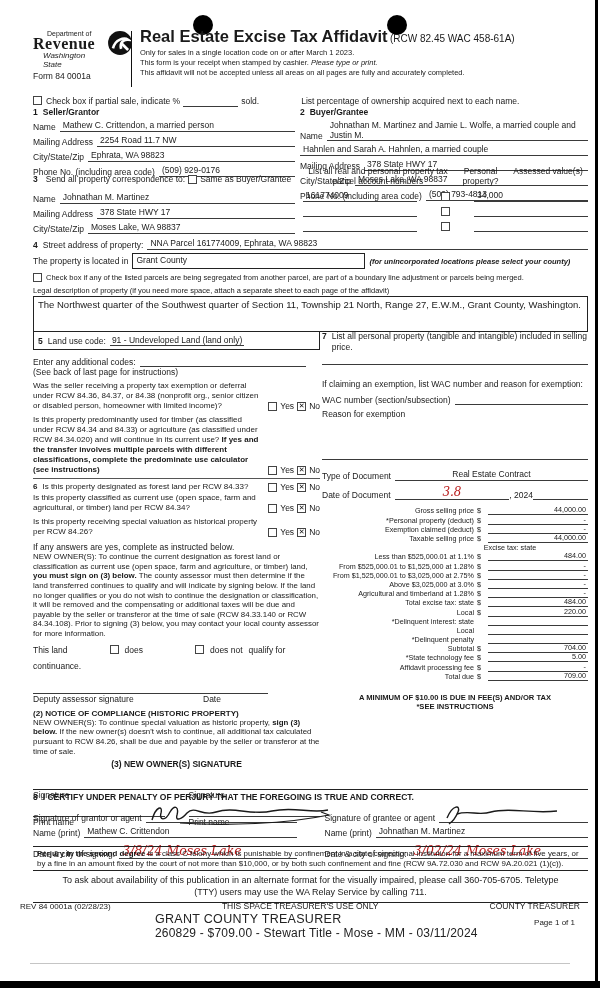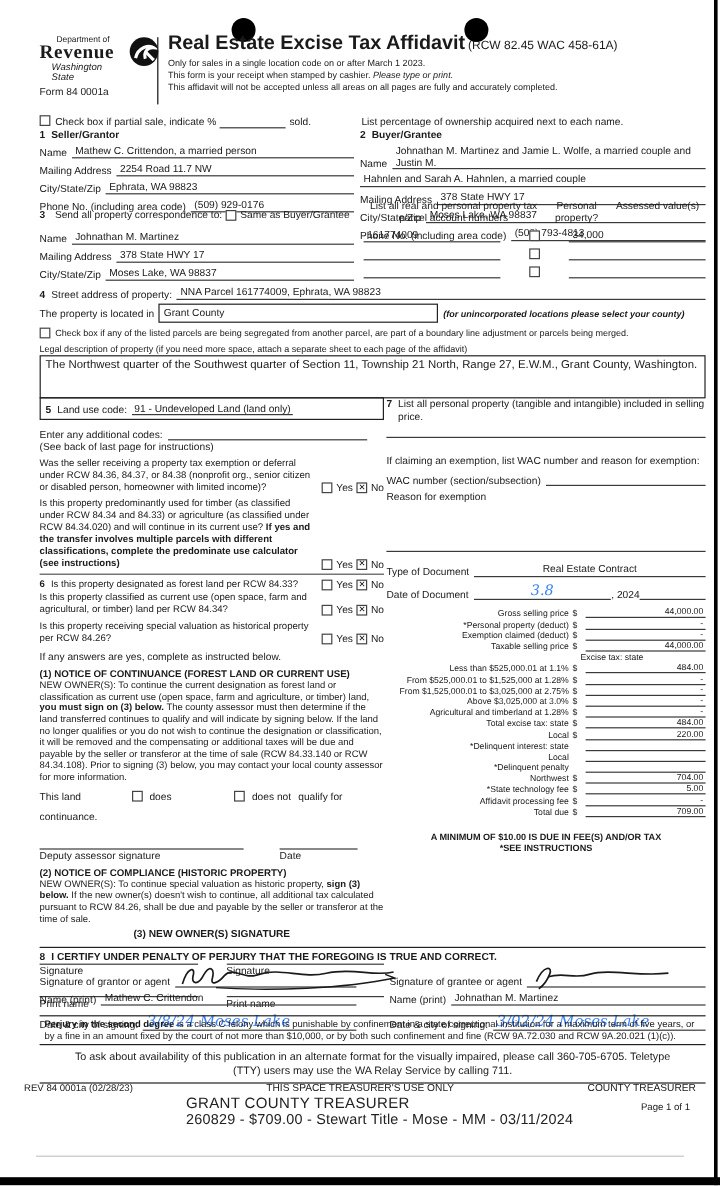--- a/index.html
+++ b/index.html
@@ -14,21 +14,21 @@
   .fill.c{text-align:center;}
   .cb{display:inline-block;width:7px;height:7px;border:1px solid #444;background:#fff;
       font:7px "DejaVu Sans",sans-serif;line-height:7px;text-align:center;color:#111;
       vertical-align:-1px;flex:none;}
   .yn{display:flex;gap:3px;align-items:center;white-space:nowrap;flex:none;}
   .qrow{display:flex;align-items:flex-end;gap:4px;margin-top:4px;}
   .qtext{flex:1;line-height:1.25;}
   hr.thin{border:0;border-top:1px solid #555;margin:3px 0;}
   .secnum{font-weight:bold;padding-right:5px;}
   .para{line-height:1.22;font-size:7.9px;text-align:left;}
-  .hand{font-family:"DejaVu Serif",serif;font-style:italic;color:#3b82f6;}
+  .hand{font-family:"DejaVu Serif",serif;font-style:italic;color:#b91c1c;}
   .taxrow{display:flex;align-items:flex-end;height:9.2px;font-size:7.2px;}
   .taxlbl{width:152px;text-align:right;padding-right:3px;white-space:nowrap;}
   .taxd{width:11px;flex:none;}
   .taxline{flex:1;border-bottom:1px solid #3a3a3a;text-align:right;padding-right:2px;}
   .dot{position:absolute;width:20px;height:20px;border-radius:50%;background:#000;}
   .boxed{border:1.4px solid #222;}
   .sigwrap{position:relative;flex:1;border-bottom:1px solid #3a3a3a;height:14px;}
   .sigwrap svg{position:absolute;left:0;bottom:-4px;}
   .smallcaps{font-size:7.5px;}
 </style>
@@ -236,36 +236,35 @@
       <span class="qtext" style="font-size:8px;">Is this property receiving special valuation as historical property per RCW 84.26?</span>
       <span class="yn">
         <span class="cb"></span>
           <span>Yes</span>
         <span class="cb checked">✕</span>
           <span>No</span>
       </span>
     </div>
     <div style="margin-top:5px;">If any answers are yes, complete as instructed below.</div>
 
-    <div class="b" style="margin-top:5px;font-size:8.1px;">(1) NOTICE OF CONTINUANCE (FOREST LAND OR CURRENT USE)</div>
     <div class="para"><span>NEW OWNER(S): To continue the current designation as forest land or classification as current use (open space, farm and agriculture, or timber) land, </span><span class="b">you must sign on (3) below.</span><span> The county assessor must then determine if the land transferred continues to qualify and will indicate by signing below. If the land no longer qualifies or you do not wish to continue the designation or classification, it will be removed and the compensating or additional taxes will be due and payable by the seller or transferor at the time of sale (RCW 84.33.140 or RCW 84.34.108). Prior to signing (3) below, you may contact your local county assessor for more information.</span></div>
 
     <div style="margin-top:6px;display:flex;gap:6px;align-items:center;flex-wrap:wrap;">
       <span>This land</span>
       <span style="width:30px;"></span>
       <span class="cb"></span>
         <span>does</span>
       <span style="width:40px;"></span>
       <span class="cb"></span>
         <span>does not</span>
       <span>qualify for</span>
       <span style="flex-basis:100%;">continuance.</span>
     </div>
 
-    <div style="display:flex;gap:30px;margin-top:12px;">
+    <div style="display:flex;margin-top:12px;">
       <div style="width:170px;">
         <div style="border-bottom:1px solid #3a3a3a;height:10px;"></div>
         <div>Deputy assessor signature</div>
       </div>
       <div style="width:65px;">
         <div style="border-bottom:1px solid #3a3a3a;height:10px;"></div>
         <div>Date</div>
       </div>
     </div>
 
@@ -388,21 +387,21 @@
           <span class="taxlbl">Local</span>
           <span class="taxd"></span>
           <span class="taxline"></span>
         </div>
       <div class="taxrow">
           <span class="taxlbl">*Delinquent penalty</span>
           <span class="taxd"></span>
           <span class="taxline"></span>
         </div>
       <div class="taxrow">
-          <span class="taxlbl">Northwest</span>
+          <span class="taxlbl">Subtotal</span>
           <span class="taxd">$</span>
           <span class="taxline">704.00</span>
         </div>
       <div class="taxrow">
           <span class="taxlbl">*State technology fee</span>
           <span class="taxd">$</span>
           <span class="taxline">5.00</span>
         </div>
       <div class="taxrow">
           <span class="taxlbl">Affidavit processing fee</span>

